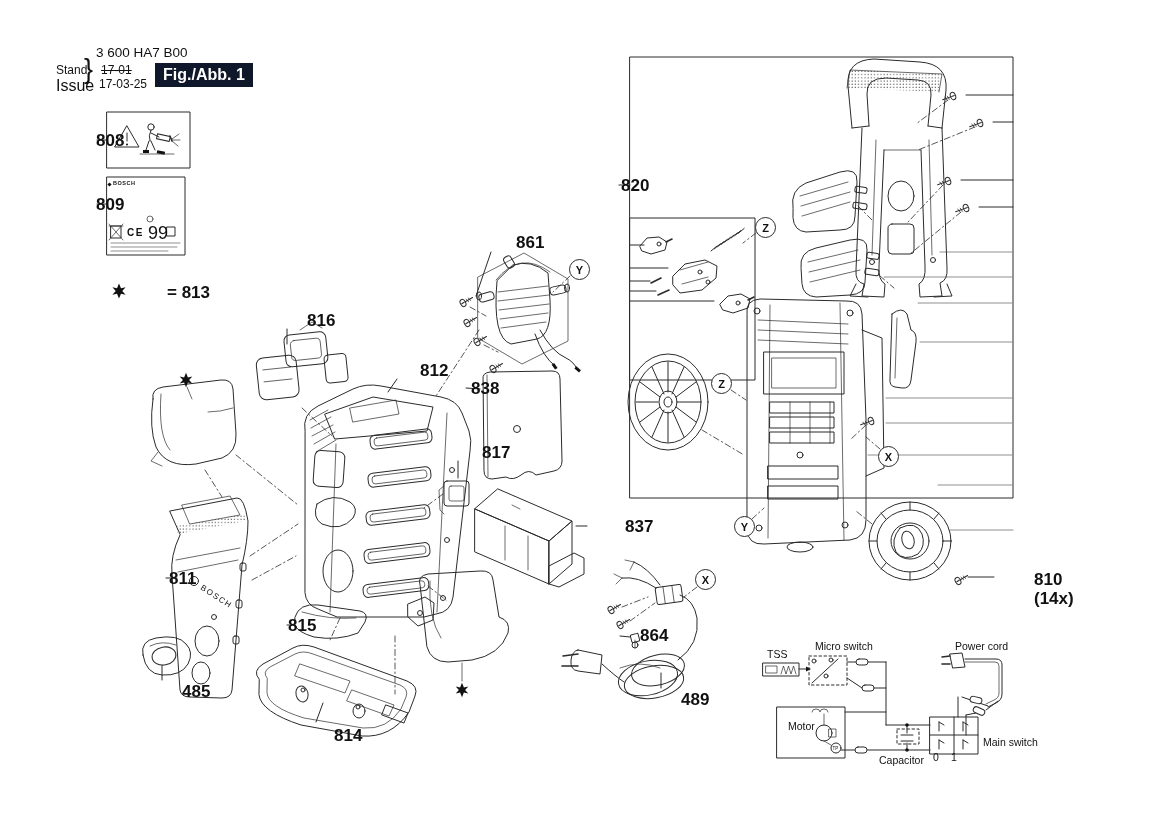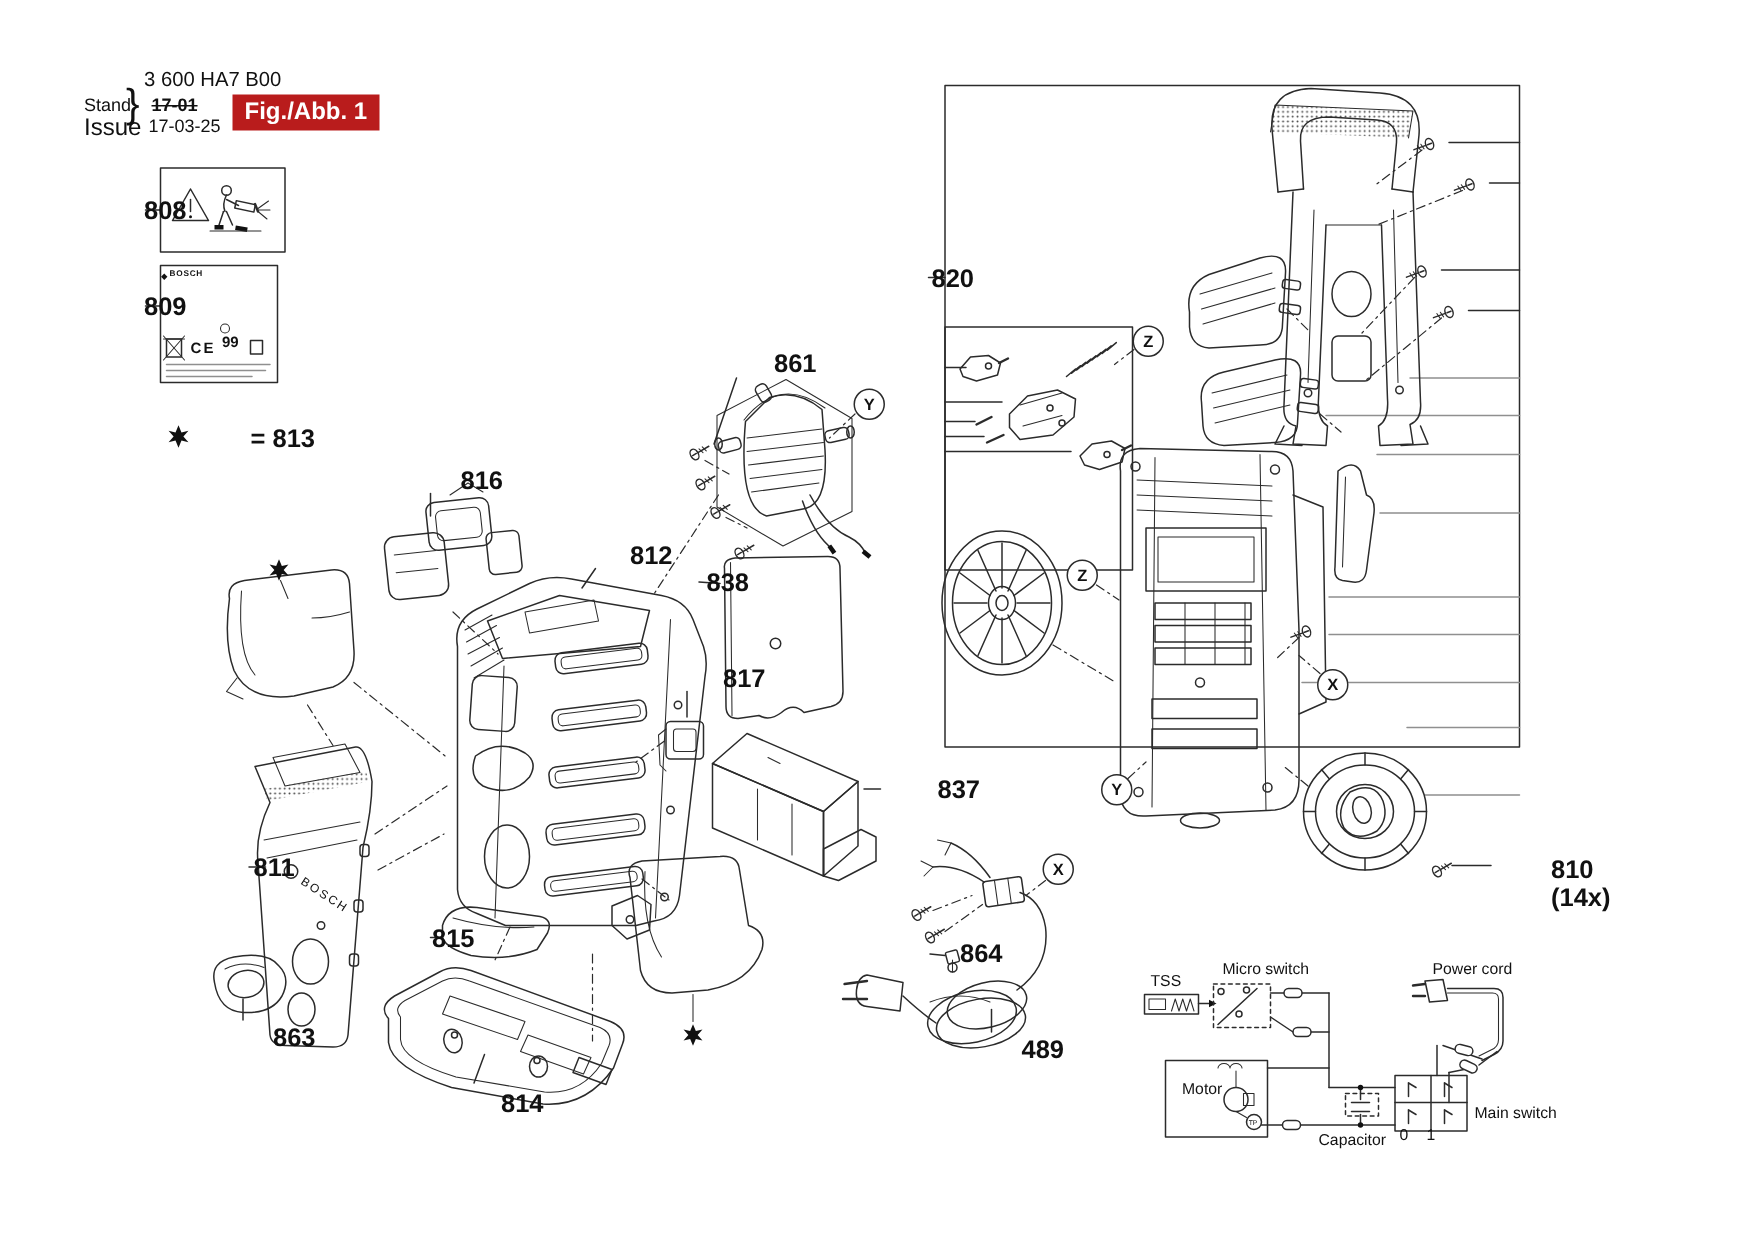--- a/index.html
+++ b/index.html
@@ -19,22 +19,22 @@
   .art .dotfill{fill:url(#dots);stroke:none;}
   .art text{fill:#111;stroke:none;font-family:"Liberation Sans",sans-serif;}
   .plbl{position:absolute;font-weight:700;font-size:17px;white-space:nowrap;margin-left:36px;}
   .slbl{position:absolute;font-size:10.5px;white-space:nowrap;}
   .t809{position:absolute;white-space:nowrap;}
   .cmark{position:absolute;width:21px;height:21px;border:1.4px solid #2b2b2b;border-radius:50%;
          background:#fff;display:flex;align-items:center;justify-content:center;
          font-size:11px;font-weight:700;box-sizing:border-box;}
   .hdr{position:absolute;font-size:13px;white-space:nowrap;}
   .brace{position:absolute;font-size:27px;font-weight:400;}
-  .strike{text-decoration:line-through;font-weight:bold;}
-  .figbox{position:absolute;background:#b91c1c;color:#fff;font-weight:700;font-size:16px;
+  .strike{text-decoration:line-through;}
+  .figbox{position:absolute;background:#0f172a;color:#fff;font-weight:700;font-size:16px;
           padding:3px 8px;white-space:nowrap;}
   .footer{position:absolute;left:56px;top:726px;font-size:12.5px;line-height:14.6px;}
 </style>
 </head>
 <body>
 
 <div class="page">
 
 <svg class="art" width="1169" height="826" viewBox="0 0 1169 826">
   <defs>
@@ -576,37 +576,37 @@
 <div class="plbl" style="left:131px;top:283px">= 813</div>
 <div class="plbl" style="left:271px;top:311px">816</div>
 <div class="plbl" style="left:384px;top:361px">812</div>
 <div class="plbl" style="left:480px;top:233px">861</div>
 <div class="plbl" style="left:435px;top:379px">838</div>
 <div class="plbl" style="left:446px;top:443px">817</div>
 <div class="plbl" style="left:585px;top:176px">820</div>
 <div class="plbl" style="left:589px;top:517px">837</div>
 <div class="plbl" style="left:133px;top:569px">811</div>
 <div class="plbl" style="left:252px;top:616px">815</div>
-<div class="plbl" style="left:146px;top:682px">863</div>
+<div class="plbl" style="left:146px;top:682px">485</div>
 <div class="plbl" style="left:298px;top:726px">814</div>
 <div class="plbl" style="left:645px;top:690px">489</div>
 <div class="plbl" style="left:604px;top:626px">864</div>
 <div class="plbl" style="left:998px;top:570px">810</div>
 <div class="plbl" style="left:998px;top:589px">(14x)</div>
 
 <div class="cmark" style="left:755px;top:217px">Z</div>
 <div class="cmark" style="left:711px;top:373px">Z</div>
 <div class="cmark" style="left:569px;top:259px">Y</div>
 <div class="cmark" style="left:734px;top:516px">Y</div>
 <div class="cmark" style="left:878px;top:446px">X</div>
 <div class="cmark" style="left:695px;top:569px">X</div>
 
 <div class="t809" style="left:113px;top:180px;font-size:5.5px;font-weight:700;letter-spacing:.5px">BOSCH</div>
 <div class="t809" style="left:127px;top:227px;font-size:10px;font-weight:600;letter-spacing:1.5px">CE</div>
-<div class="t809" style="left:148px;top:223px;font-size:10px;font-weight:700">99</div>
+<div class="t809" style="left:148px;top:223px;font-size:18px;font-weight:400">99</div>
 
 <div class="slbl" style="left:767px;top:648px">TSS</div>
 <div class="slbl" style="left:815px;top:640px">Micro switch</div>
 <div class="slbl" style="left:955px;top:640px">Power cord</div>
 <div class="slbl" style="left:788px;top:720px">Motor</div>
 <div class="slbl" style="left:879px;top:754px">Capacitor</div>
 <div class="slbl" style="left:983px;top:736px">Main switch</div>
 <div class="slbl" style="left:933px;top:751px">0</div>
 <div class="slbl" style="left:951px;top:751px">1</div>
 

